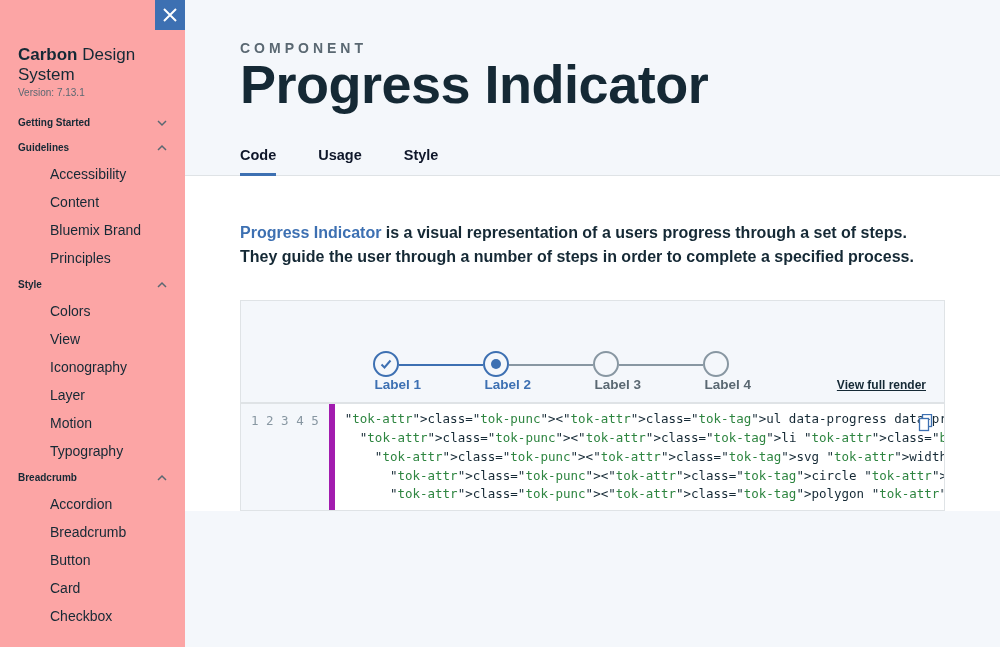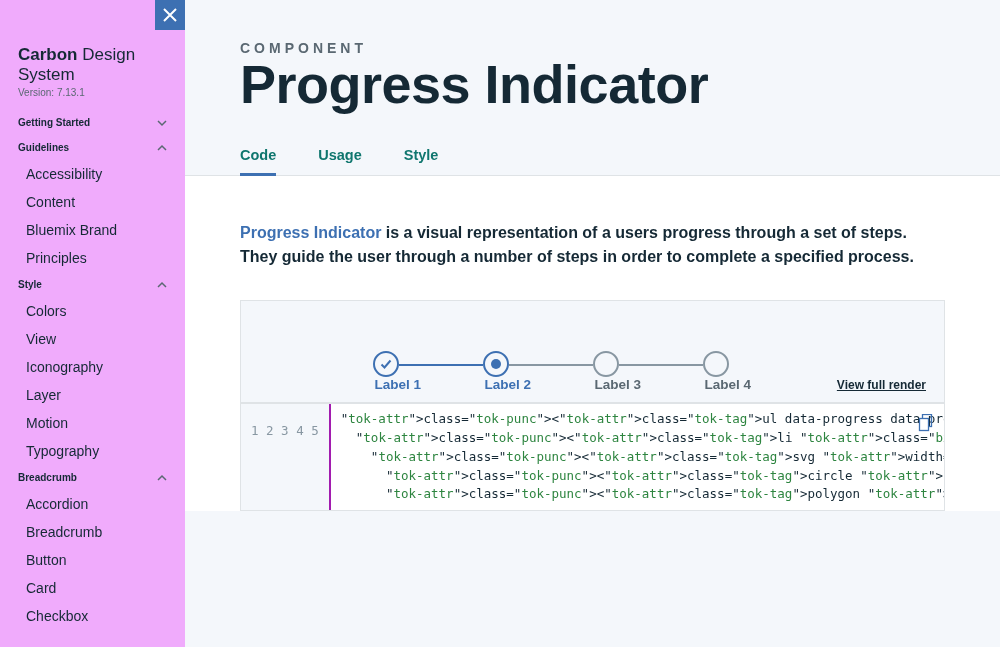--- a/index.html
+++ b/index.html
@@ -1,49 +1,49 @@
 <!DOCTYPE html>
 <html><head>
 <meta charset="utf-8">
 <style>
 * { margin:0; padding:0; box-sizing:border-box; }
 body { font-family:-apple-system,BlinkMacSystemFont,"Segoe UI",Helvetica,Arial,sans-serif; color:#152935; background:#fff; width:1000px; height:647px; overflow:hidden; }
 .layout { display:flex; height:100%; }
-.sidebar { width:185px; background:#f0abfc; flex-shrink:0; padding-top:0; }
+.sidebar { width:185px; background:#fca5a5; flex-shrink:0; padding-top:0; }
 .close-btn { width:30px; height:30px; background:#3d70b2; display:flex; align-items:center; justify-content:center; cursor:pointer; float:right; }
 .brand { padding:15px 18px 12px 18px; clear:both; }
 .brand-title { font-size:17px; }
 .brand-title b { font-weight:700; }
 .brand-version { font-size:10px; color:#5a6872; margin-top:2px; }
 .nav { padding:0 0 0 0; }
 .nav-section { padding:7px 18px; font-size:10px; font-weight:700; color:#152935; display:flex; align-items:center; justify-content:space-between; cursor:pointer; }
-.nav-item { padding:6px 18px 6px 26px; font-size:14px; color:#152935; cursor:pointer; }
+.nav-item { padding:6px 18px 6px 26px; font-size:14px; color:#152935; cursor:pointer;margin-left:24px; }
 .main { flex:1; background:#f4f7fb; overflow-y:auto; }
 .header { padding:40px 55px 0 55px; border-bottom:1px solid #dfe3e6; }
 .eyebrow { font-size:14px; letter-spacing:4px; color:#5a6872; font-weight:600; margin-bottom:0; }
 .title { font-size:54px; font-weight:700; color:#152935; line-height:1.05; margin-bottom:28px; letter-spacing:-0.5px; }
 .tabs { display:flex; gap:42px; }
-.tab { font-size:14.5px; font-weight:600; color:#0f766e; padding:6px 0 12px 0; cursor:pointer; position:relative; }
+.tab { font-size:14.5px; font-weight:600; color:#0f172a; padding:6px 0 12px 0; cursor:pointer; position:relative; }
 .tab.active::after { content:""; position:absolute; bottom:-1px; left:0; right:0; height:3px; background:#3d70b2; }
 .content { padding:45px 55px 0 55px; background:#fff; border-left:0; margin:0; }
 .desc { font-size:16px; line-height:1.55; font-weight:700; color:#152935; max-width:680px; margin-bottom:30px; }
 .desc .link { color:#3d70b2; font-weight:700; }
 .example-box { border:1px solid #dfe3e6; background:#f4f7fb; padding:50px 30px 10px 30px; position:relative; }
 .progress-indicator { display:flex; justify-content:center; align-items:flex-start; }
 .step { display:flex; flex-direction:column; align-items:flex-start; width:110px; position:relative; }
 .step-circle { width:26px; height:26px; border-radius:50%; border:2px solid #8897a2; display:flex; align-items:center; justify-content:center; background:#f4f7fb; position:relative; z-index:2; }
 .step.done .step-circle, .step.current .step-circle { border-color:#3d70b2; }
 .step-line { position:absolute; top:13px; left:26px; right:0; height:2px; background:#8897a2; z-index:1; }
 .step.done .step-line { background:#3d70b2; }
 .step-label { font-size:13.5px; padding-left:2px; color:#5a6872; font-weight:600; }
 .step.done .step-label,.step.current .step-label { color:#3d70b2; }
 .inner-dot { width:10px; height:10px; border-radius:50%; background:#3d70b2; }
 .view-full { position:absolute; bottom:10px; right:18px; font-size:12px; font-weight:700; text-decoration:underline; color:#152935; cursor:pointer; }
 .code-block { background:#fff; border:1px solid #dfe3e6; border-top:1px solid #dfe3e6; margin-top:0; font-family:Menlo,Monaco,Consolas,monospace; font-size:12.5px; line-height:1.5; position:relative; display:flex; }
-.gutter { background:#f4f7fb; padding:18px 10px; color:#8897a2; text-align:right; border-right:2px solid #a21caf; min-width:36px; }
+.gutter { background:#f4f7fb; padding:8px 10px; color:#8897a2; text-align:right; border-right:6px solid #a21caf; min-width:36px; }
 .codelines { padding:6px 10px; white-space:pre; color:#152935; overflow:hidden; flex:1; }
 .tok-str { color:#2e8540; }
 .tok-punc{color:#152935;}
 .copy-icon { position:absolute; right:10px; top:10px; cursor:pointer; color:#3d70b2; }
 </style>
 </head>
 <body>
 
 <div class="layout">
   <aside class="sidebar">

